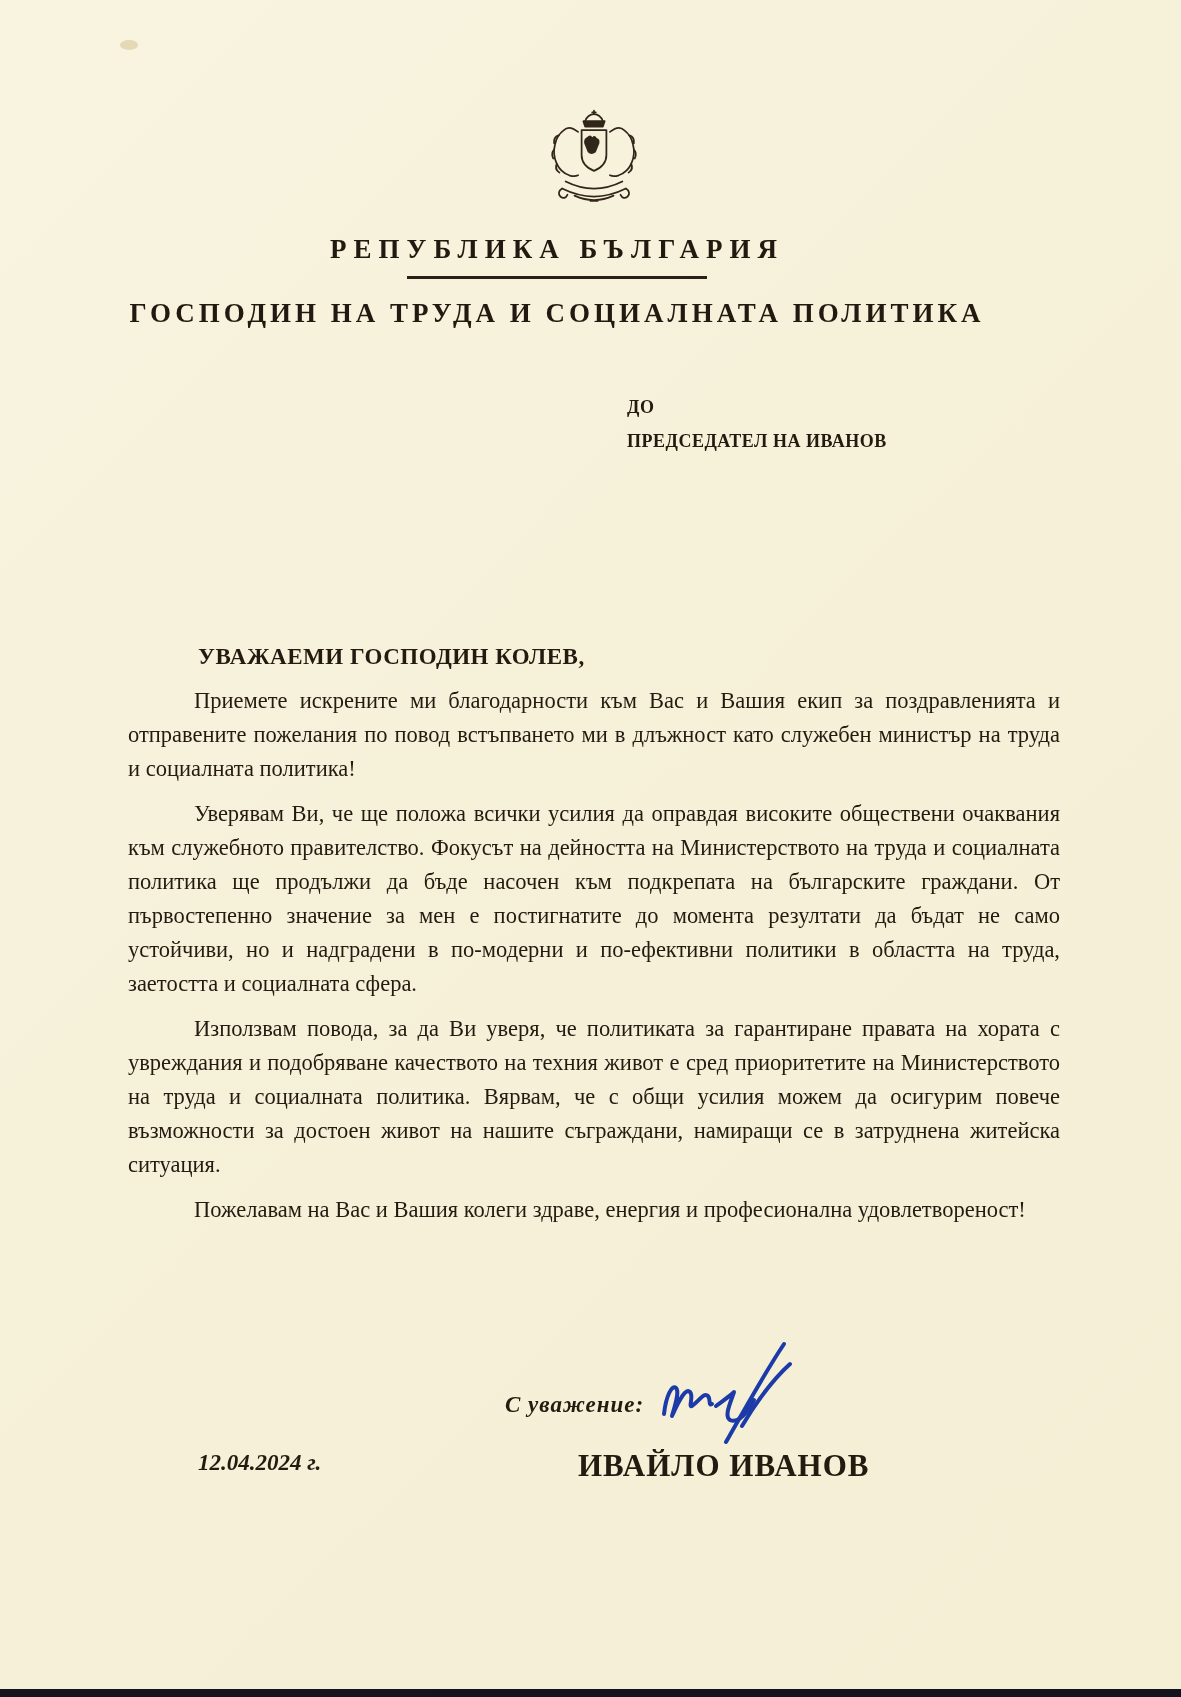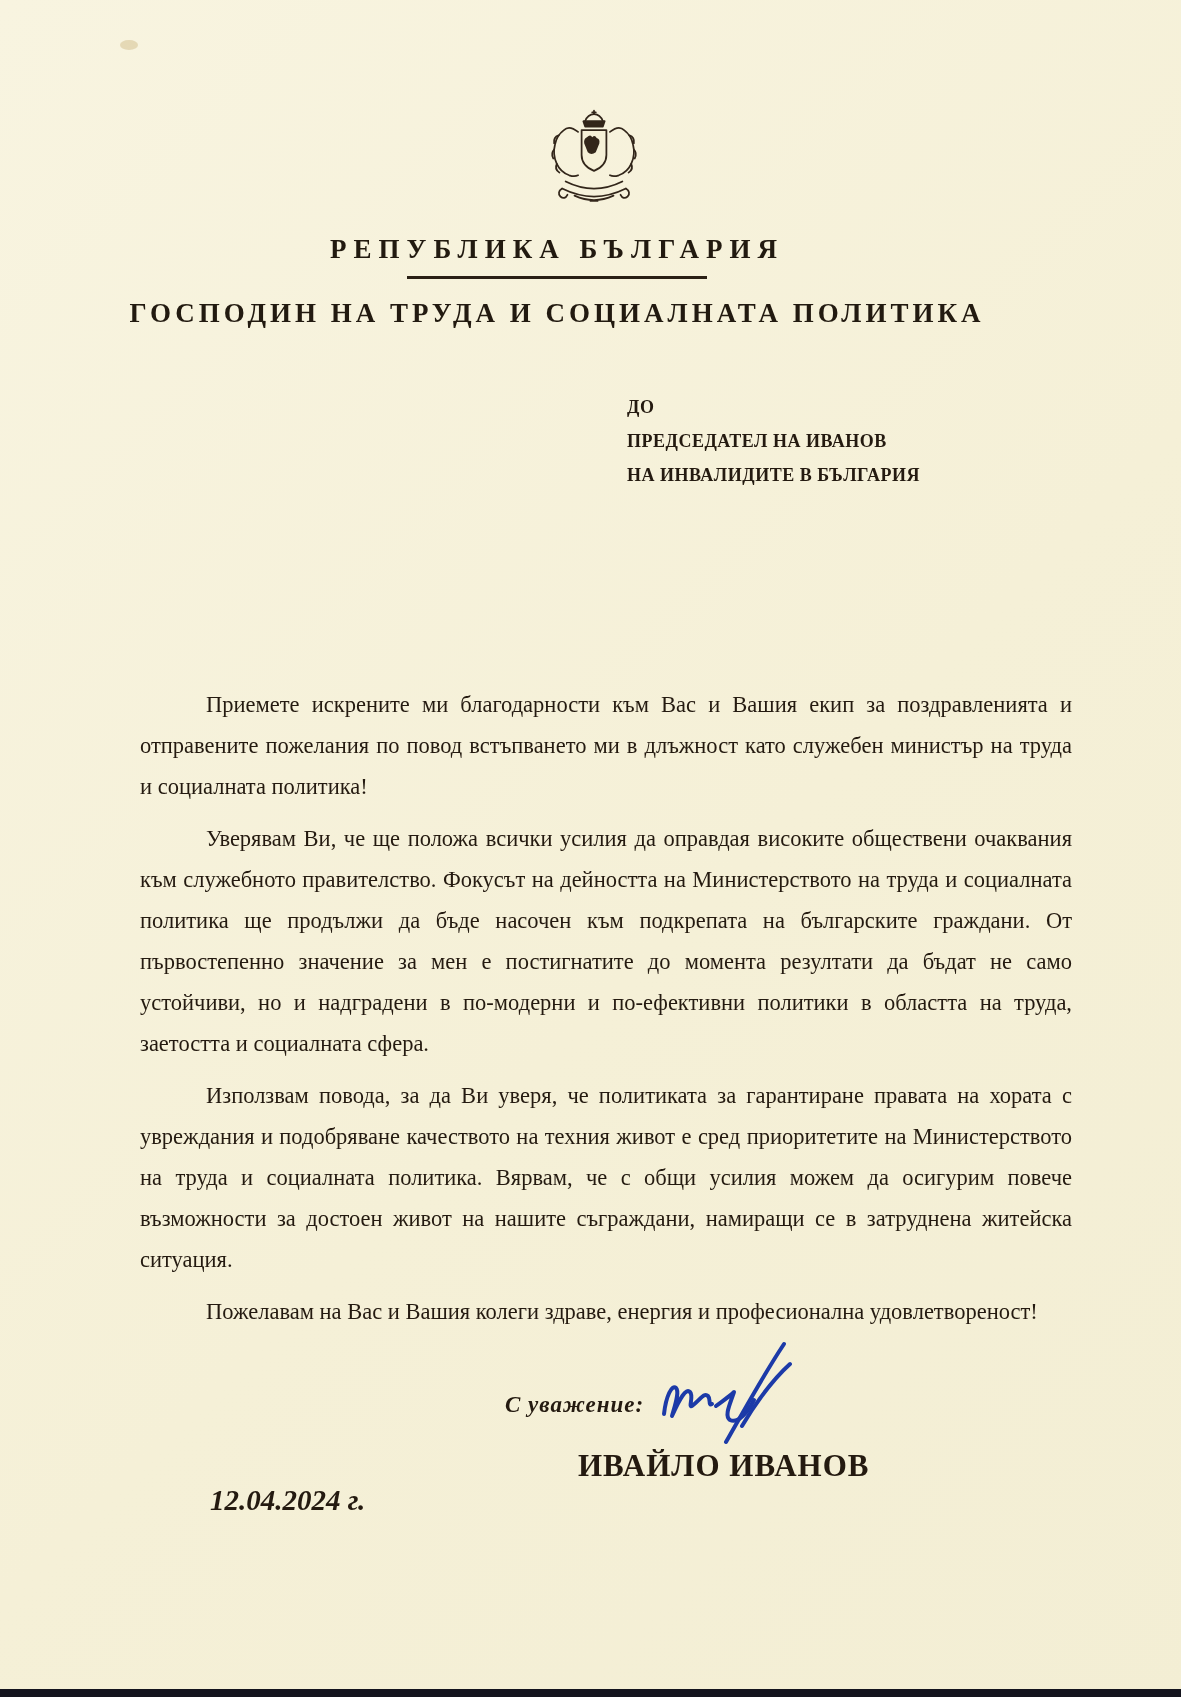--- a/index.html
+++ b/index.html
@@ -30,32 +30,32 @@
   }
   .recipient{
     position:absolute;left:627px;top:390px;
     font-weight:bold;font-size:18px;line-height:34px;letter-spacing:0.5px;
   }
   .salutation{
     position:absolute;left:198px;top:644px;
     font-weight:bold;font-size:23px;letter-spacing:0.5px;
   }
   .body-text{
-    position:absolute;left:140px;top:684px;width:932px;
-    font-size:22.5px;line-height:41px;text-align:justify;
+    position:absolute;left:128px;top:684px;width:932px;
+    font-size:22.5px;line-height:34px;text-align:justify;
   }
   .body-text p{margin:0 0 11px 0;text-indent:66px;}
   .closing{
     position:absolute;left:505px;top:1392px;
     font-weight:bold;font-style:italic;font-size:23px;letter-spacing:1px;
   }
   .signature-mark{position:absolute;left:650px;top:1330px;width:150px;height:120px;}
   .date-line{
-    position:absolute;left:210px;top:1450px;
-    font-weight:bold;font-style:italic;font-size:29px;margin-top:34px;
+    position:absolute;left:198px;top:1450px;
+    font-weight:bold;font-style:italic;font-size:23px;
   }
   .signer-name{
     position:absolute;left:578px;top:1448px;
     font-weight:bold;font-size:31px;letter-spacing:1px;
   }
   .scan-edge-bottom{
     position:absolute;left:0;bottom:0;width:100%;height:8px;
     background:#14141e;
   }
   .scan-smudge{
@@ -92,23 +92,23 @@
     </svg>
   </div>
 
   <div class="republic-title">РЕПУБЛИКА БЪЛГАРИЯ</div>
   <div class="republic-underline"></div>
   <div class="ministry-title">ГОСПОДИН НА ТРУДА И СОЦИАЛНАТА ПОЛИТИКА</div>
 
   <div class="recipient">
     <div>ДО</div>
     <div>ПРЕДСЕДАТЕЛ НА ИВАНОВ</div>
-    <div>НА ИНВАЛИДИТЕ В БЪЛГАРИЯ</div>
   </div>
 
+  <div class="salutation">УВАЖАЕМИ ГОСПОДИН КОЛЕВ,</div>
 
   <div class="body-text">
     <p>Приемете искрените ми благодарности към Вас и Вашия екип за поздравленията и отправените пожелания по повод встъпването ми в длъжност като служебен министър на труда и социалната политика!</p>
     <p>Уверявам Ви, че ще положа всички усилия да оправдая високите обществени очаквания към служебното правителство. Фокусът на дейността на Министерството на труда и социалната политика ще продължи да бъде насочен към подкрепата на българските граждани. От първостепенно значение за мен е постигнатите до момента резултати да бъдат не само устойчиви, но и надградени в по-модерни и по-ефективни политики в областта на труда, заетостта и социалната сфера.</p>
     <p>Използвам повода, за да Ви уверя, че политиката за гарантиране правата на хората с увреждания и подобряване качеството на техния живот е сред приоритетите на Министерството на труда и социалната политика. Вярвам, че с общи усилия можем да осигурим повече възможности за достоен живот на нашите съграждани, намиращи се в затруднена житейска ситуация.</p>
     <p>Пожелавам на Вас и Вашия колеги здраве, енергия и професионална удовлетвореност!</p>
   </div>
 
   <div class="closing">С уважение:</div>
 

